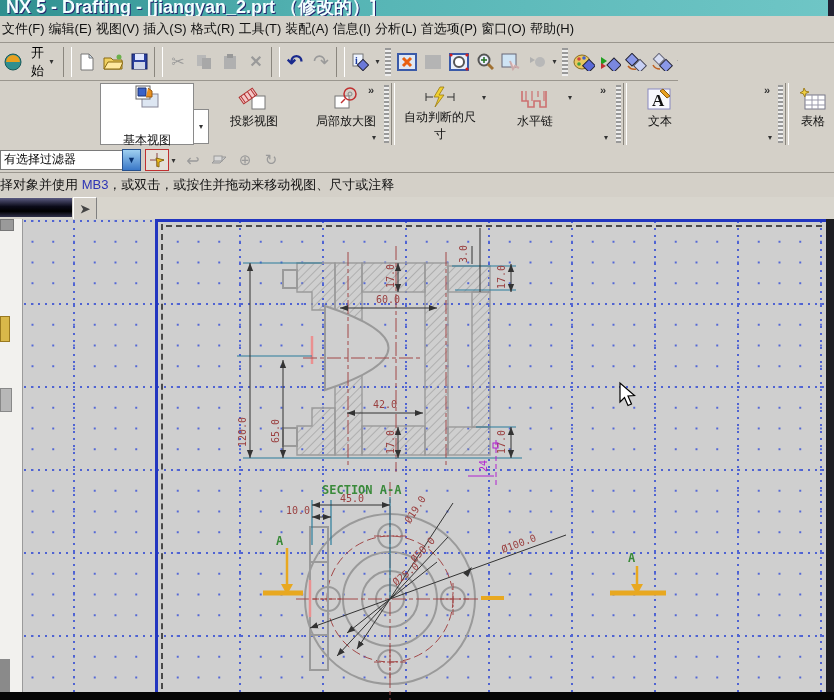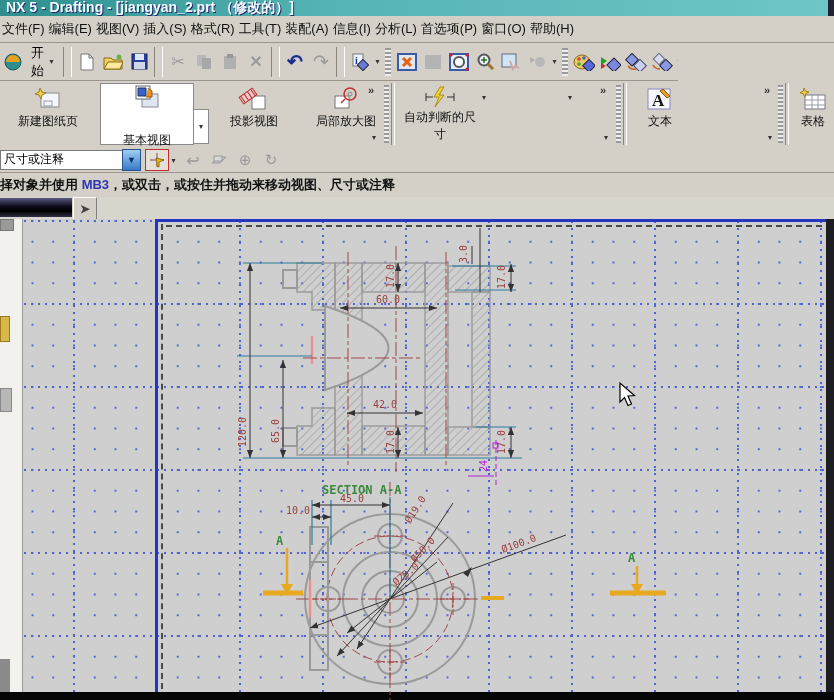--- a/index.html
+++ b/index.html
@@ -3,21 +3,21 @@
 <meta charset="utf-8">
 <style>
   html,body{margin:0;padding:0;}
   body{width:834px;height:700px;position:relative;overflow:hidden;
        font-family:"Liberation Sans",sans-serif;background:#d4d0c8;}
   .abs{position:absolute;}
 
   
   #titlebar{left:0;top:0;width:834px;height:16px;
     background:linear-gradient(90deg,#2f8f8f,#55b4b4 40%,#6fc6c6);
-    color:#f2ffff;font-weight:bold;font-size:14px;line-height:14px;
+    color:#f2ffff;font-weight:bold;font-size:18px;line-height:14px;
     padding-left:6px;box-sizing:border-box;white-space:nowrap;
     text-shadow:1px 1px 0 #26266e;overflow:hidden;}
   #titlebar-edge{right:0;top:0;width:6px;height:16px;background:#223;}
 
   
   #menubar{left:0;top:16px;width:834px;height:26px;background:#d4d0c8;
     border-bottom:1px solid #9a968e;display:flex;align-items:center;
     font-size:13px;color:#111;}
   .menu-item{padding:3px 2px;white-space:nowrap;cursor:default;}
 
@@ -57,21 +57,21 @@
     white-space:nowrap;}
   #filter-drop{width:17px;height:20px;background:linear-gradient(#9fd0f0,#3a78c8);
     border:1px solid #26518e;color:#06306e;font-size:9px;display:flex;
     align-items:center;justify-content:center;}
   .fic{width:22px;height:20px;display:flex;align-items:center;justify-content:center;
     font-size:14px;margin-left:4px;}
   #filter-target{border:1px solid #c03030;background:#e4e0d8;}
 
   
   #promptbar{left:0;top:173px;width:693px;height:24px;background:#d4d0c8;
-    border-bottom:1px solid #9a968e;font-size:13px;font-weight:bold;color:#111;
+    border-bottom:1px solid #9a968e;font-size:13px;font-weight:normal;color:#111;
     line-height:23px;white-space:nowrap;overflow:hidden;}
   #prompt-key{color:#2d35b5;}
 
   
   #panelrow{left:0;top:197px;width:834px;height:22px;background:#d8d5cd;
     border-bottom:1px solid #9a968e;}
   #panel-tab{position:absolute;left:0;top:1px;width:72px;height:19px;
     background:linear-gradient(#5a5a80,#0a0a18 45%,#000 70%,#30304a);}
   #panel-expand{position:absolute;left:73px;top:0;width:22px;height:21px;
     background:#d4d0c8;border:1px solid #808080;border-top-color:#fff;
@@ -284,30 +284,20 @@
     <svg width="24" height="18">
         <rect x="10" y="-2" width="18" height="6" fill="#f0d060" stroke="#8a6a10" transform="rotate(40 10 2)"></rect>
         <path d="M3,16 h18 M3,16 l14,-11" stroke="#555"></path>
         <path d="M10,16 a8,8 0 0 0 -2,-6" stroke="#c03030" fill="none"></path>
       </svg>
   </span>
   <span class="caret">▾</span>
 </div>
 
 <div class="abs" id="tb2">
-  <div class="rbtn" style="left:2px;width:92px;">
-    <span class="ric">
-      <svg width="30" height="26">
-          <rect x="8" y="6" width="18" height="14" fill="#f4f6fa" stroke="#888"></rect>
-          <rect x="11" y="14" width="8" height="5" fill="none" stroke="#99a"></rect>
-          <path d="M7,1 l2,4 l4,1 l-4,2 l-1,4 l-2-4 l-4,-1 l4,-2 z" fill="#f0d040" stroke="#a08020"></path>
-        </svg>
-    </span>
-    <span>新建图纸页</span>
-  </div>
   <div class="rbtn rsel" style="left:100px;width:92px;gap:21px;">
     <span class="ric">
       <svg width="34" height="27">
           <rect x="12" y="10" width="16" height="13" fill="#dde6f2" stroke="#889"></rect>
           <rect x="6" y="2" width="14" height="13" fill="#fff" stroke="#666"></rect>
           <path d="M8,4 h8 v8 h-8 z" fill="#3a62c8" stroke="#1a3070"></path>
           <path d="M18,4 l4,3 v6 h-6" fill="#e89020" stroke="#9a5a10"></path>
         </svg>
     </span>
     <span>基本视图</span>
@@ -345,20 +335,29 @@
     <span class="ric">
       <svg width="34" height="24">
           <path d="M3,12 h7 M24,12 h7 M3,8 v8 M31,8 v8" stroke="#333"></path>
           <path d="M17,2 l-6,10 h5 l-4,10 l9,-12 h-5 l5,-8 z" fill="#f0d030" stroke="#9a7a10" stroke-width="0.8"></path>
         </svg>
     </span>
     <span>自动判断的尺</span>
     <span>寸</span>
   </div>
   <span class="rdrop" style="left:482px;top:12px;">▾</span>
+  <div class="rbtn" style="left:500px;width:70px;">
+    <span class="ric">
+      <svg width="34" height="26">
+          <path d="M4,4 v10 h6 v6 h6 v-6 h6 v6 h6 v-16" stroke="#cc7070" stroke-width="1.6" fill="none"></path>
+          <path d="M8,4 v10 M14,4 v10 M20,4 v6 M26,4 v10" stroke="#cc7070" stroke-width="1.2"></path>
+        </svg>
+    </span>
+    <span>水平链</span>
+  </div>
   <span class="rdrop" style="left:568px;top:12px;">▾</span>
   <span class="roverflow" style="left:600px;">»</span>
   <span class="rdrop" style="left:604px;top:52px;">▾</span>
   <div class="rgrip" style="left:616px;"></div>
   <div class="rsep" style="left:623px;"></div>
 
   <div class="rbtn" style="left:630px;width:60px;">
     <span class="ric">
       <svg width="30" height="27">
           <rect x="3" y="3" width="22" height="20" fill="#f8f8fc" stroke="#8888c0"></rect>
@@ -379,21 +378,21 @@
           <path d="M6,13 h20 M6,18 h20 M13,8 v14 M19,8 v14" stroke="#99a"></path>
           <path d="M5,1 l1.6,3.2 l3.4,0.8 l-3.4,1.6 l-0.8,3.4 l-1.6,-3.3 l-3.2,-0.9 l3.2,-1.6 z" fill="#f0d040" stroke="#a08020"></path>
         </svg>
     </span>
     <span>表格</span>
   </div>
 </div>
 
 <div class="abs" id="filterbar">
   <div id="filter-combo">
-    <span>尺寸或注释</span>
+    <span>有选择过滤器</span>
   </div>
   <div id="filter-drop">▼</div>
   <span class="fic" id="filter-target">
     <svg width="18" height="16">
         <path d="M9,1 v14 M2,8 h14" stroke="#884444"></path>
         <path d="M8,6 l8,2 l-5,2 l0,5 l-2,-1 l0,-4 z" fill="#f0c020" stroke="#8a6a10"></path>
       </svg>
   </span>
   <span class="caret">▾</span>
   <span class="fic gray" style="font-size:16px;">↩</span>

